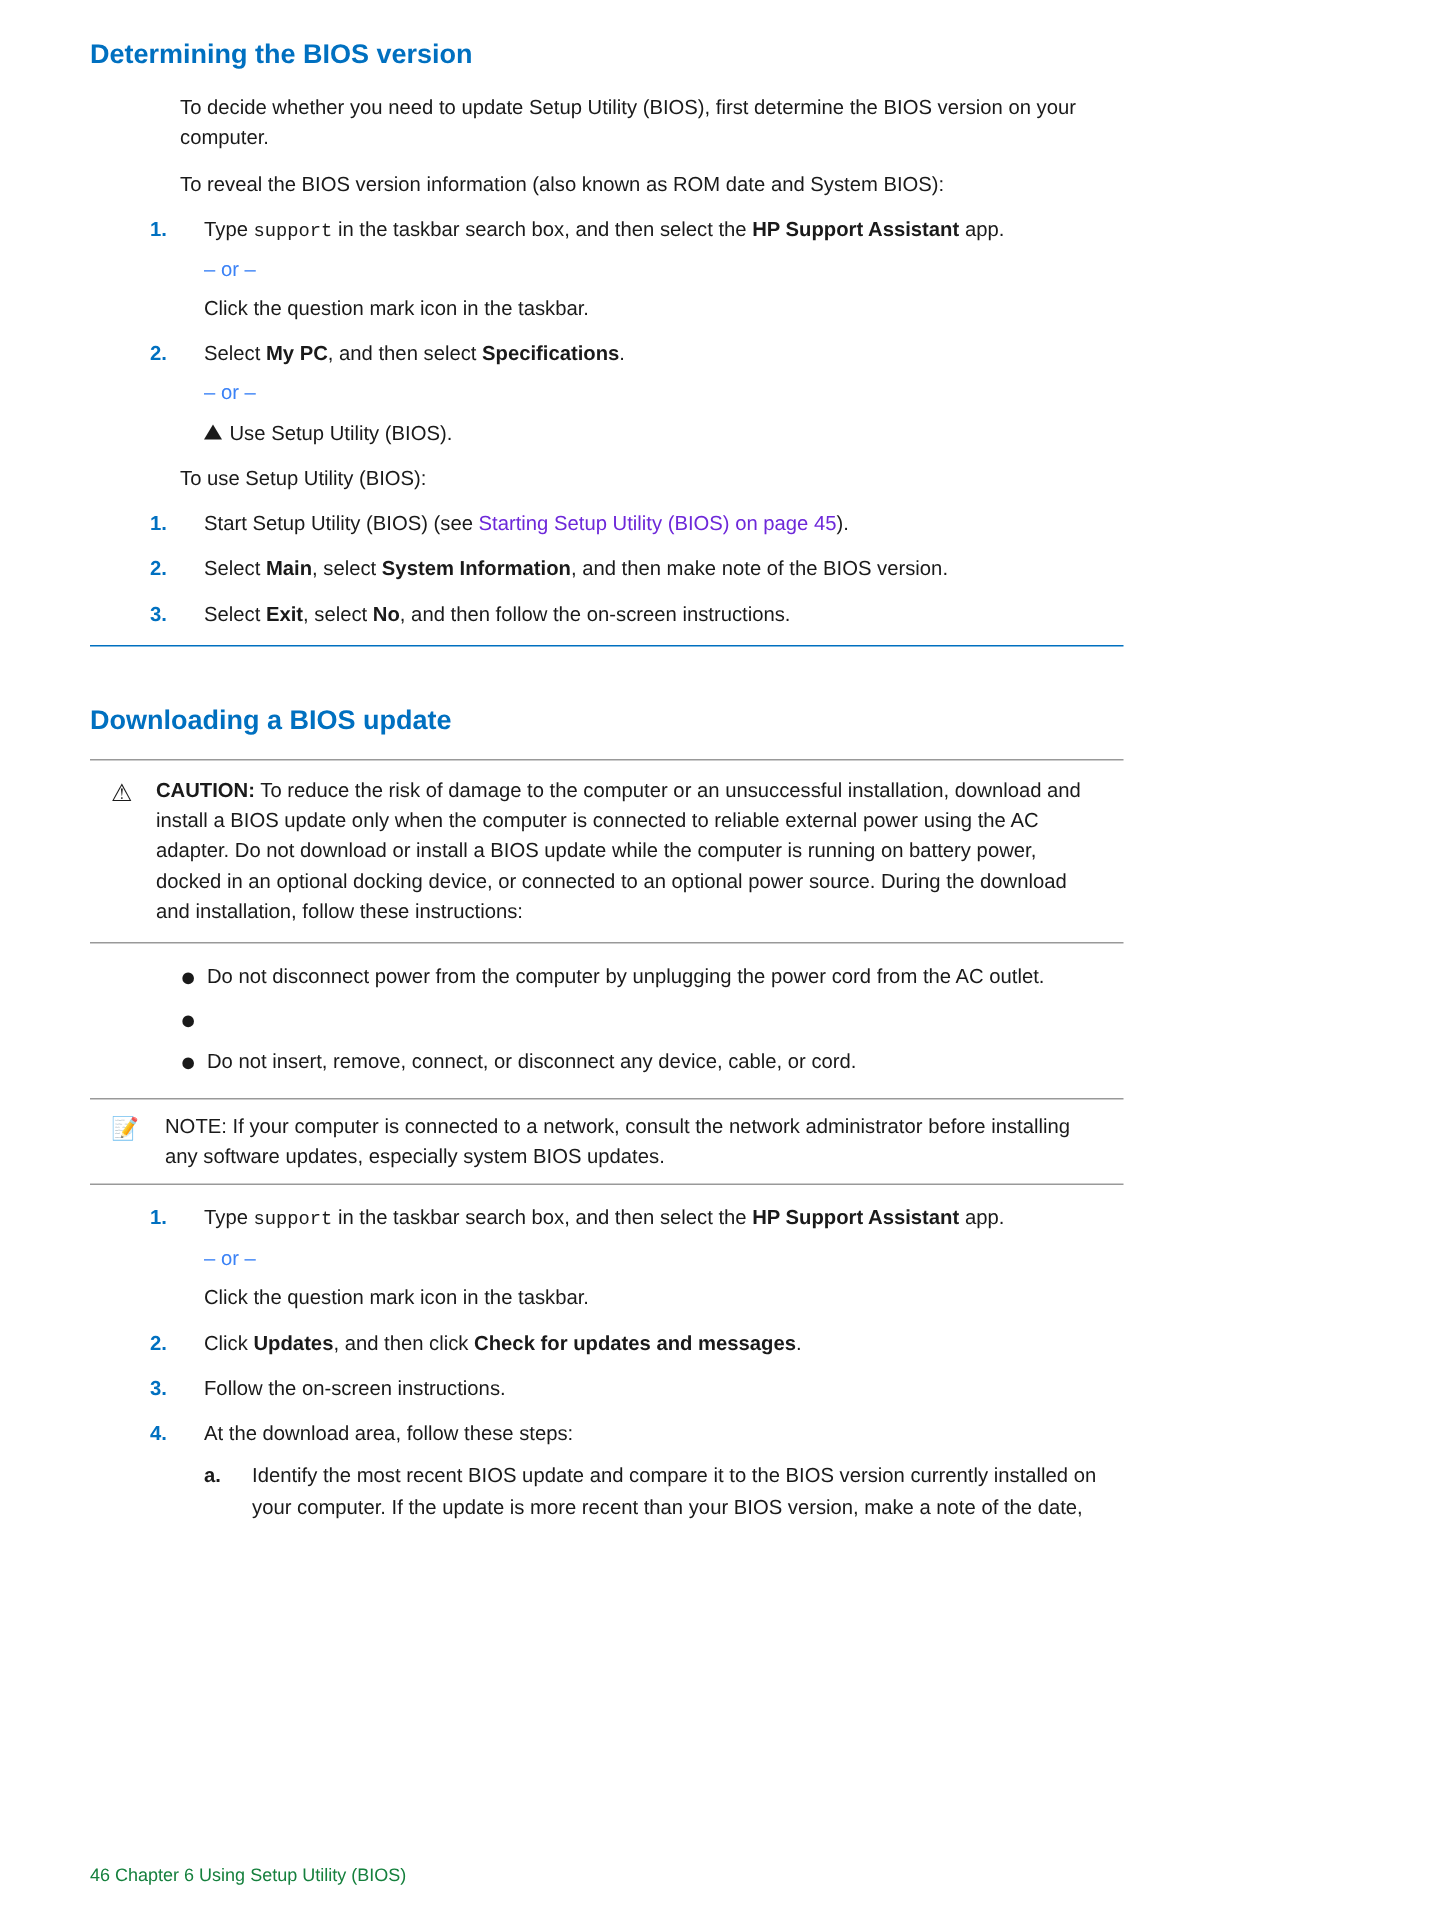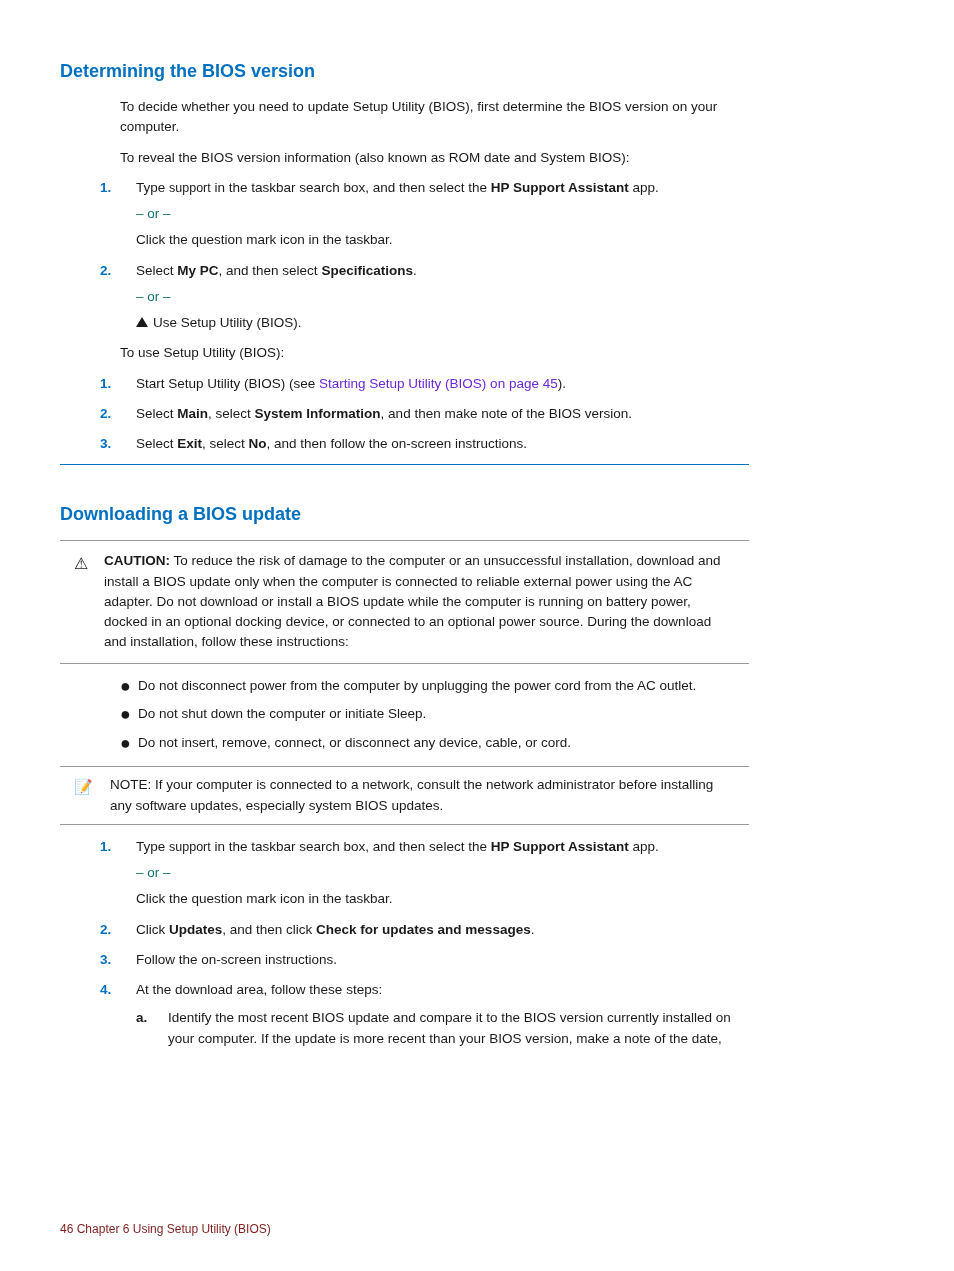--- a/index.html
+++ b/index.html
@@ -6,21 +6,21 @@
     body {
       background: #fff;
       font-family: Arial, Helvetica, sans-serif;
       font-size: 13.5px;
       color: #1a1a1a;
       line-height: 1.5;
     }
     .page {
       width: 809px;
       min-height: 1271px;
-      padding: 58px 60px 60px 60px;
+      padding: 23px 60px 60px 60px;
       position: relative;
     }
     .section-title {
       color: #0070c0;
       font-size: 18px;
       font-weight: bold;
       margin-bottom: 12px;
       margin-top: 36px;
     }
     .section-title:first-child {
@@ -31,28 +31,28 @@
       border-top: 1.5px solid #0070c0;
       margin-bottom: 14px;
     }
     .indent {
       margin-left: 60px;
     }
     p {
       margin-bottom: 10px;
     }
     code {
-      font-family: Liberation Sans, sans-serif;
+      font-family: Liberation Mono, monospace;
       font-size: 12.5px;
       background: none;
     }
     .or-line {
       margin: 6px 0 6px 88px;
       font-style: normal;
-      color: #0f766e;
+      color: #3b82f6;
     }
     .step-list {
       list-style: none;
       margin: 0;
       padding: 0;
     }
     .step-list li {
       display: flex;
       margin-bottom: 10px;
     }
@@ -116,24 +116,24 @@
     }
     .note-label {
       font-weight: normal;
     }
     a, .link {
       color: #6d28d9;
       text-decoration: none;
     }
     .footer {
       position: absolute;
-      bottom: 33px;
+      bottom: 12px;
       left: 60px;
       font-size: 12px;
-      color: #7f1d1d;
+      color: #15803d;
       text-align: center;
     }
     .triangle-icon {
       display: inline-block;
       width: 0;
       height: 0;
       border-left: 6px solid transparent;
       border-right: 6px solid transparent;
       border-bottom: 10px solid #1a1a1a;
       margin-right: 5px;
@@ -231,21 +231,20 @@
     </div>
   </div>
 
   <ul class="bullet-list" style="margin-left: 50px;">
     <li>
       <span class="bullet-dot">●</span>
       <span>Do not disconnect power from the computer by unplugging the power cord from the AC outlet.</span>
     </li>
     <li>
       <span class="bullet-dot">●</span>
-      <span>Do not shut down the computer or initiate Sleep.</span>
     </li>
     <li>
       <span class="bullet-dot">●</span>
       <span>Do not insert, remove, connect, or disconnect any device, cable, or cord.</span>
     </li>
   </ul>
 
   <div class="note-box">
     <span class="note-icon">📝</span>
     <div>

